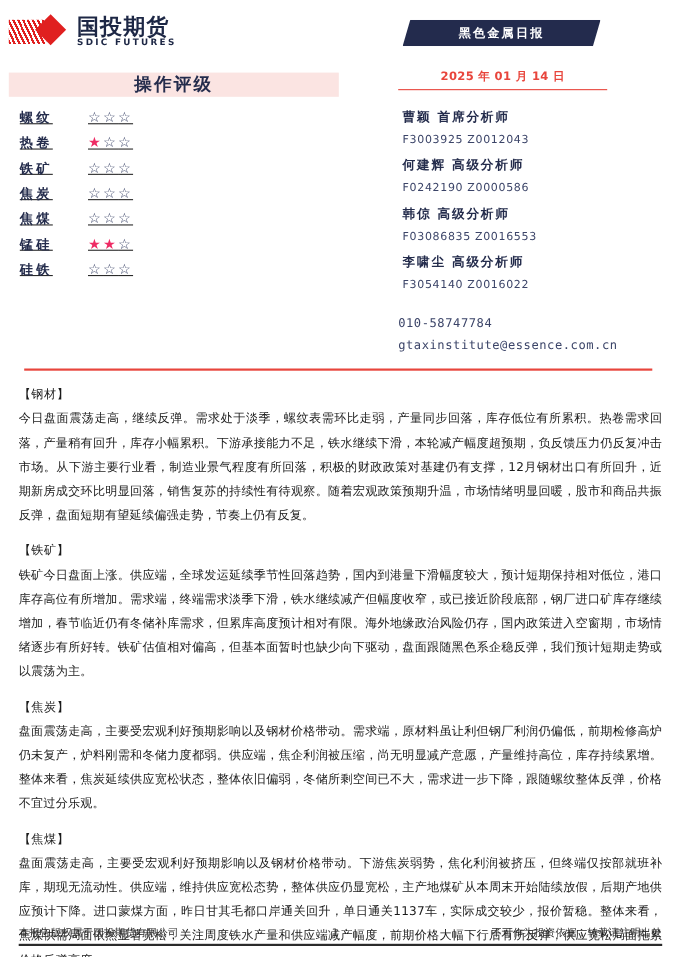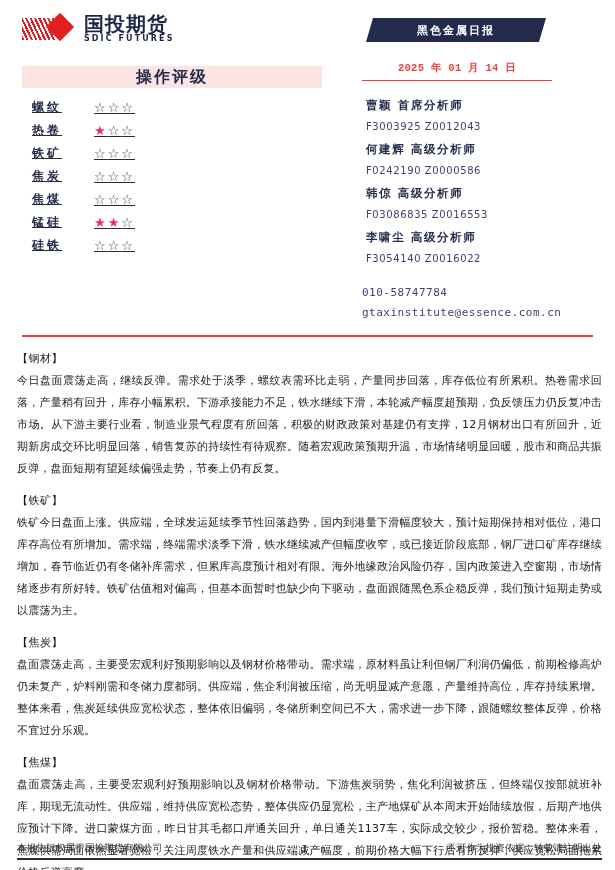--- a/index.html
+++ b/index.html
@@ -8,21 +8,21 @@
     background:#ffffff;
     font-family:"DejaVu Sans","Liberation Sans",sans-serif;
     color:#2a2a2a;
     overflow:hidden;
     position:relative;
   }
   .page{position:relative;width:615px;height:870px;box-sizing:border-box;}
 
   
   .header{display:flex;width:615px;height:330px;box-sizing:border-box;}
-  .header-left{width:340px;padding:14px 0 0 22px;box-sizing:border-box;}
+  .header-left{width:340px;padding:14px 0 0 8px;box-sizing:border-box;}
   .header-right{flex:1;padding:12px 16px 0 8px;box-sizing:border-box;}
 
   
   .logo-row{display:flex;align-items:flex-start;height:36px;}
   .logo-mark{width:60px;height:30px;position:relative;flex:0 0 auto;}
   .logo-stripes{position:absolute;left:0;top:4px;width:34px;height:22px;
     background:repeating-linear-gradient(65deg,#e02020 0 2px,#ffffff 2px 4px);
     transform:skewX(0deg);}
   .logo-diamond{position:absolute;left:28px;top:3px;width:20px;height:20px;
     background:#e02020;transform:rotate(45deg);}
@@ -42,21 +42,21 @@
   .stars{font-size:13px;letter-spacing:2px;line-height:1;}
   .star-on{color:#ee2b64;}
   .star-off{color:#3b4468;}
 
   
   .banner{width:180px;height:24px;margin:6px 0 16px 18px;background:#232b4d;
     clip-path:polygon(7px 0,100% 0,calc(100% - 7px) 100%,0 100%);
     display:flex;align-items:center;justify-content:center;}
   .banner span{font-size:11px;font-weight:bold;color:#ffffff;letter-spacing:2px;}
   .date-line{width:190px;margin:9px 0 0 14px;text-align:center;
-    border-bottom:1px solid #e8453c;padding-bottom:4px;font-family:Liberation Mono, monospace;}
+    border-bottom:1px solid #e8453c;padding-bottom:4px;}
   .date-line span{font-size:10.5px;font-weight:bold;color:#e8453c;letter-spacing:.3px;}
 
   .analysts{margin:14px 0 0 18px;}
   .analyst{margin-bottom:2px;}
   .an-name{font-size:11.5px;font-weight:bold;color:#242c4c;letter-spacing:1.6px;
     line-height:21px;}
   .an-code{font-size:10px;color:#3b4468;letter-spacing:.6px;line-height:21px;
     font-family:"DejaVu Sans","Liberation Sans",sans-serif;}
   .contact{margin:14px 0 0 14px;}
   .contact div{font-size:11px;color:#3b4468;letter-spacing:.5px;line-height:20px;

